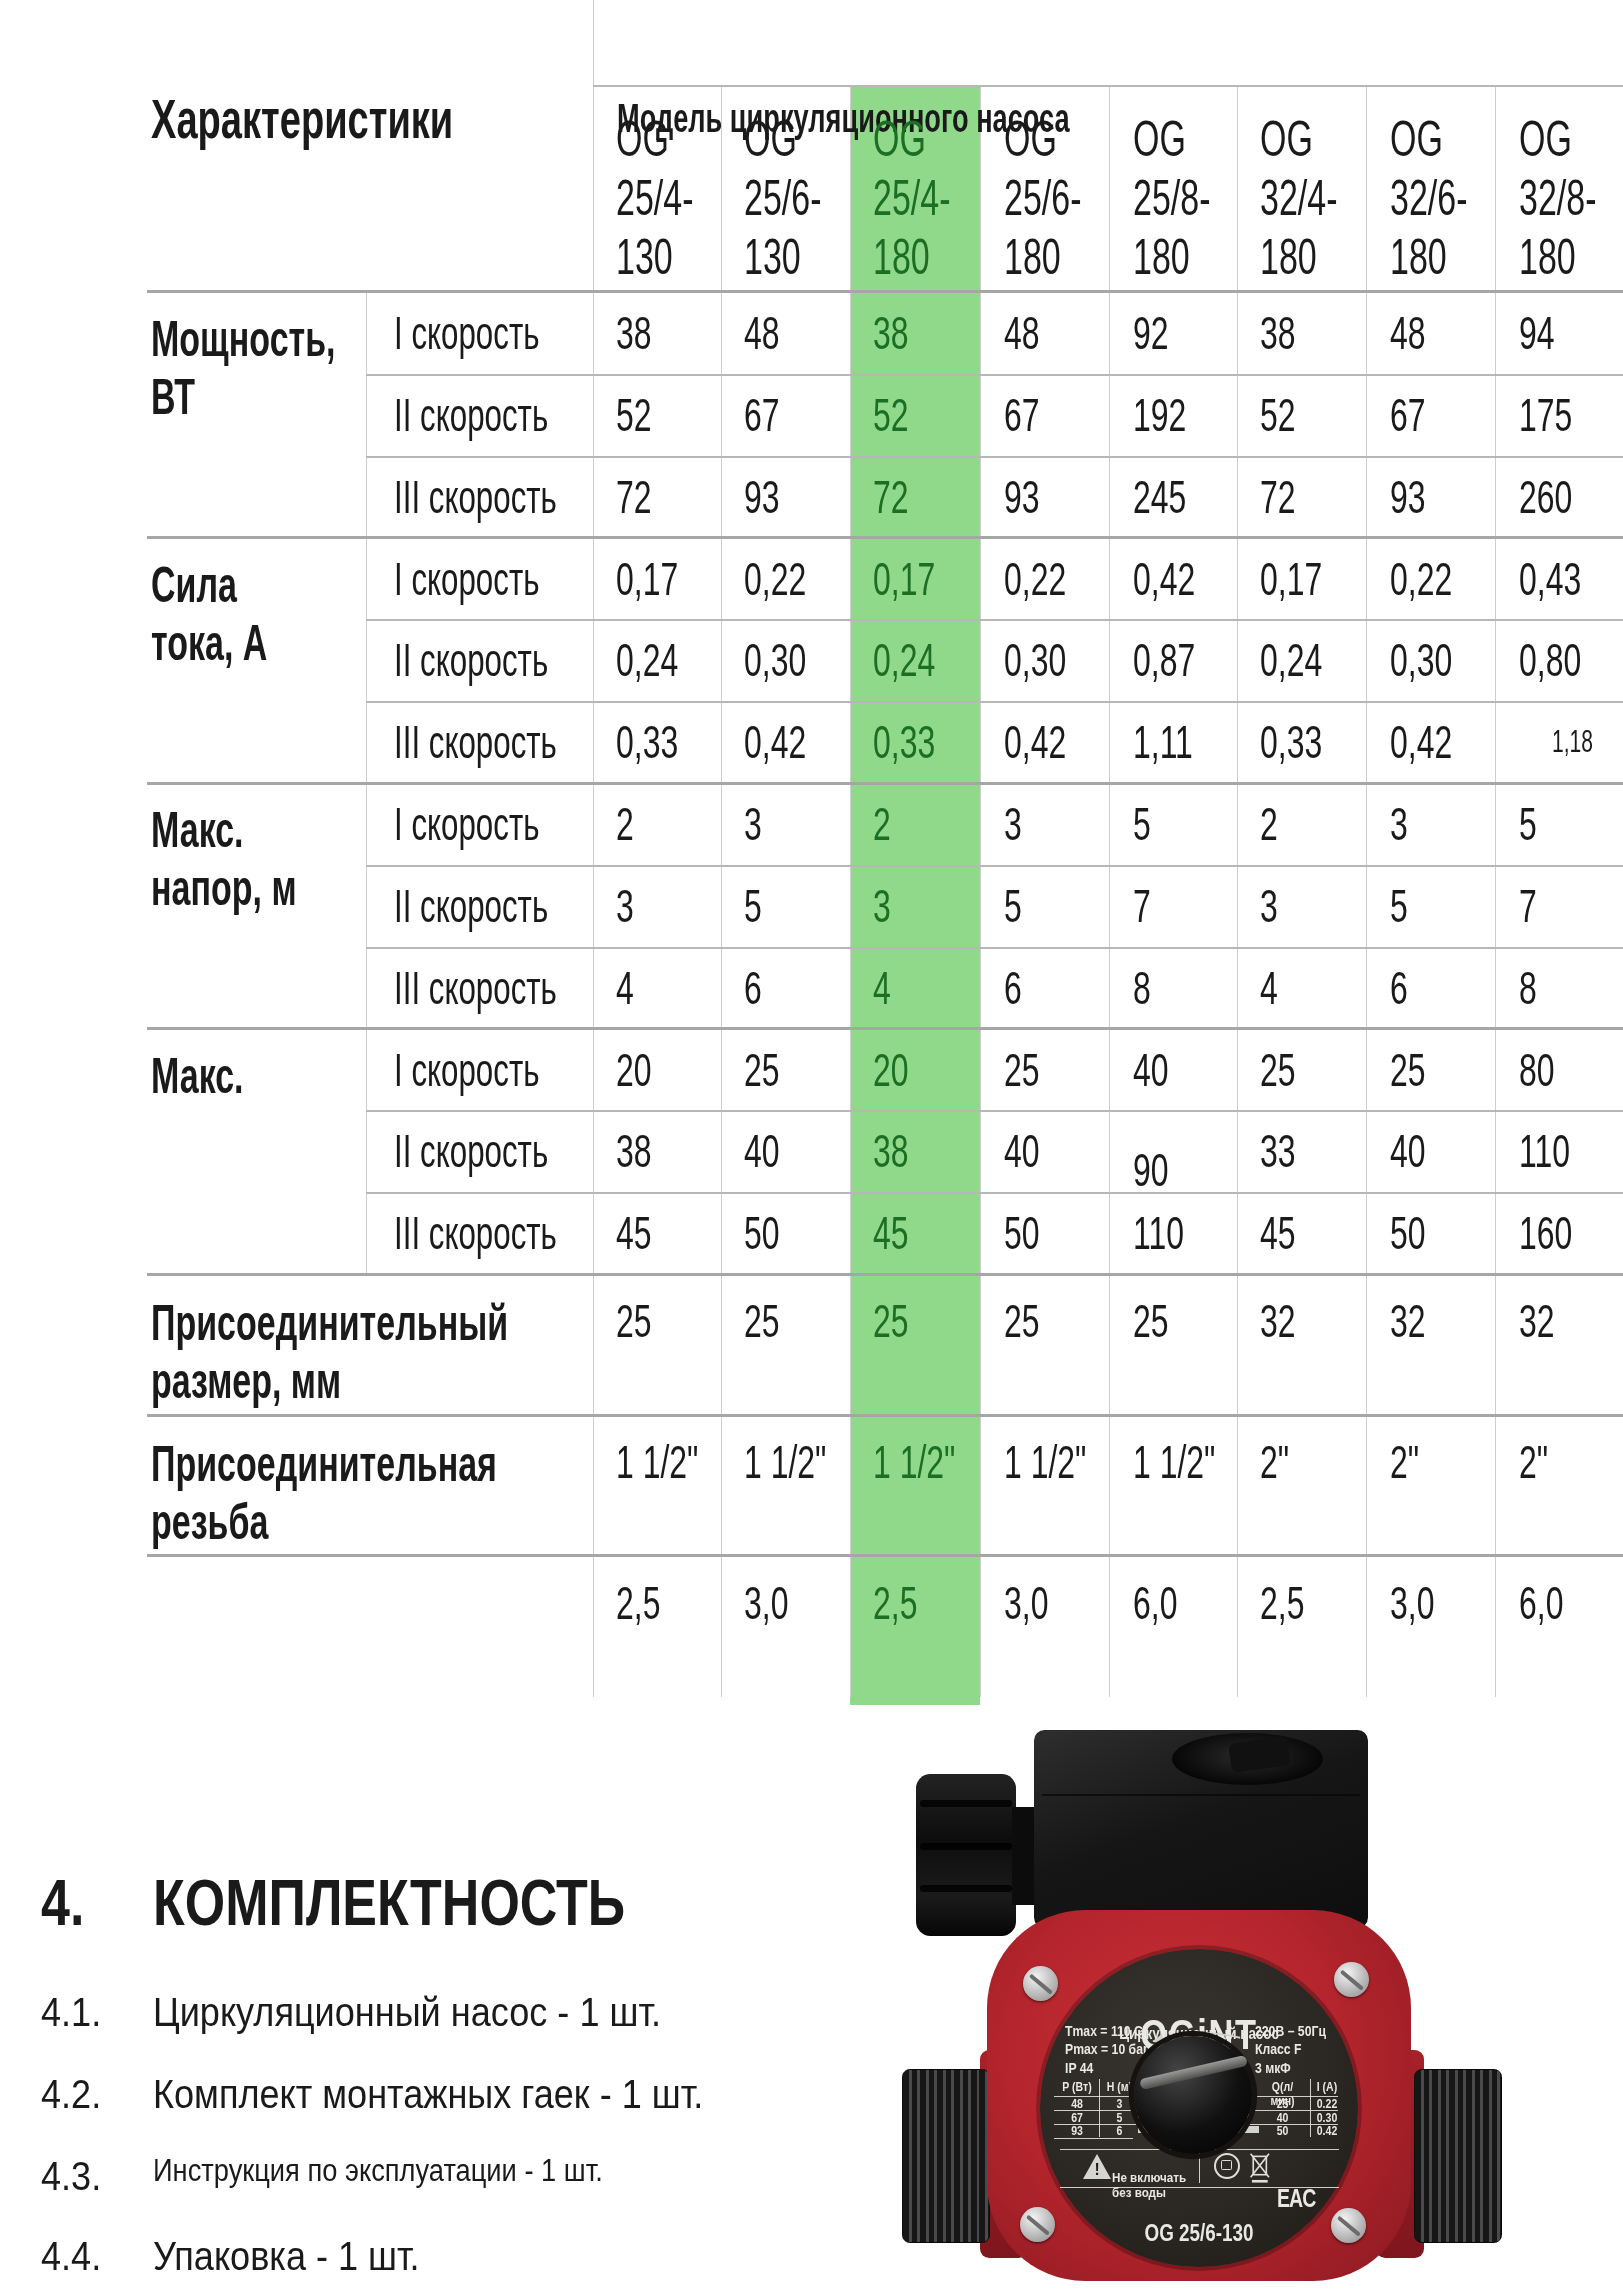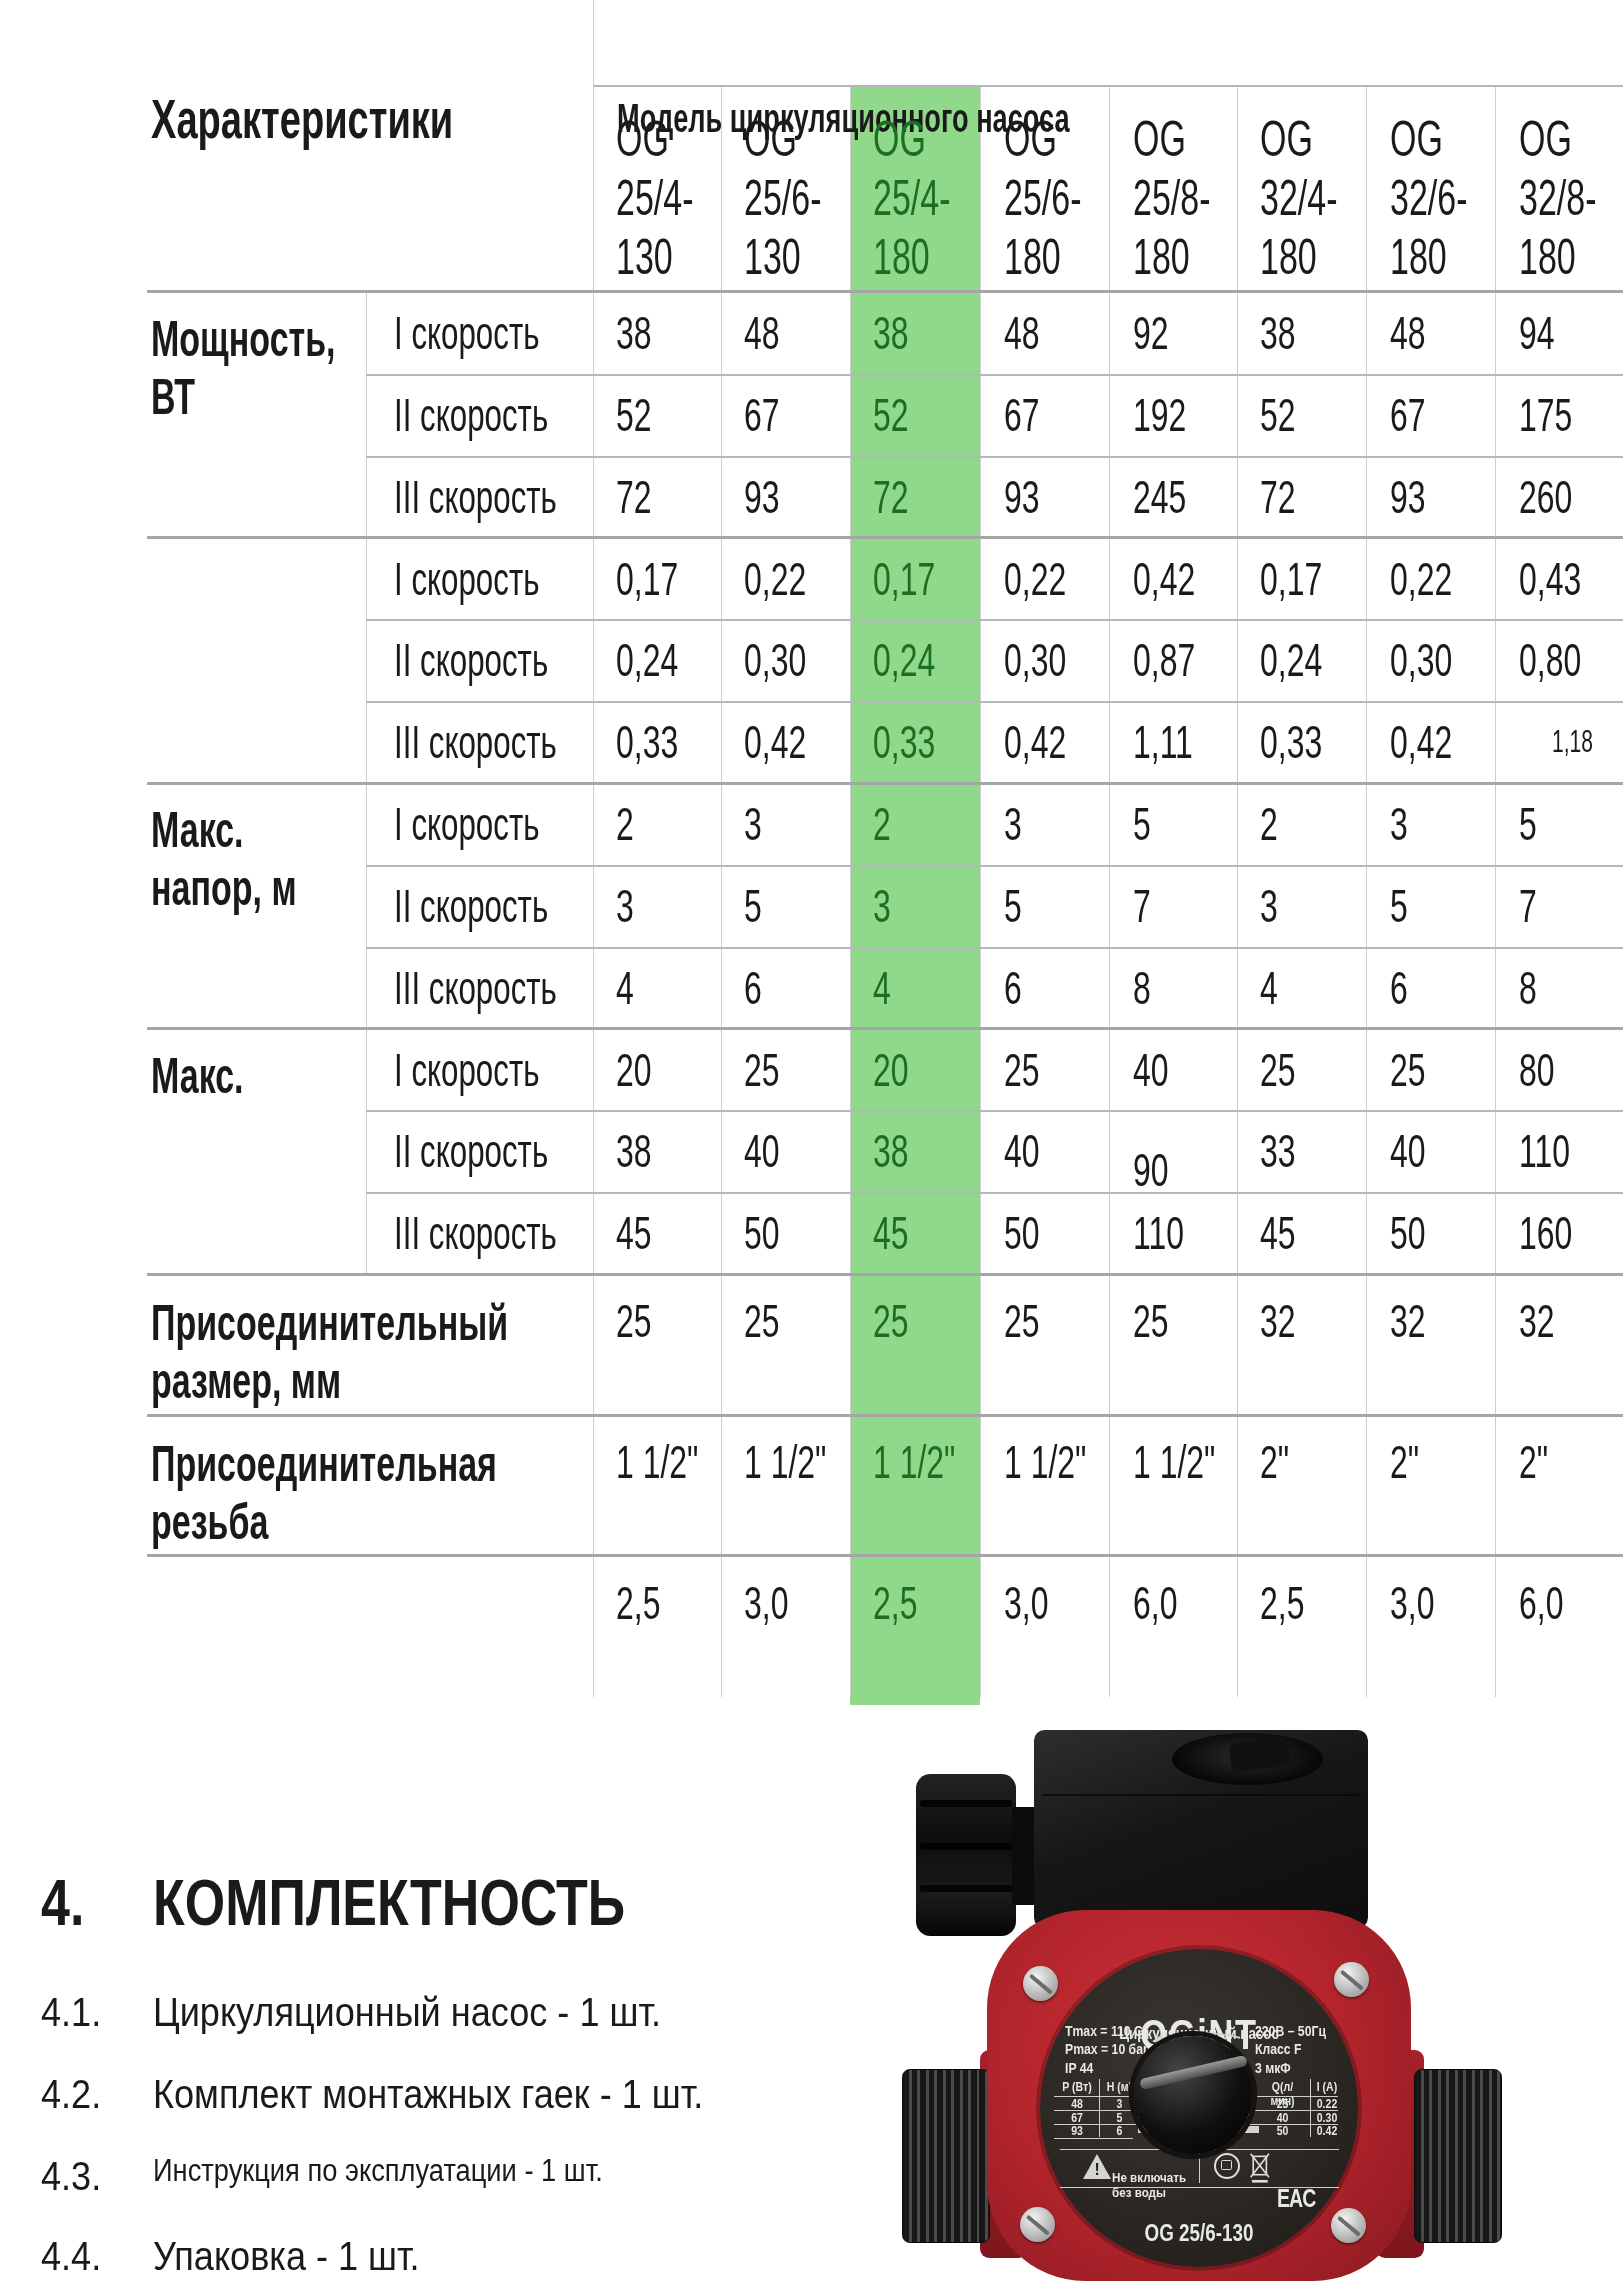--- a/index.html
+++ b/index.html
@@ -142,20 +142,22 @@
       <div class="t tx" style="left:1519px;top:374px;font-size:47px;line-height:82px;"><span class="cx">175</span></div>
       <div class="t tx" style="left:394px;top:456px;font-size:46px;line-height:82px;"><span class="cx">III скорость</span></div>
       <div class="t tx" style="left:616px;top:456px;font-size:47px;line-height:82px;"><span class="cx">72</span></div>
       <div class="t tx" style="left:744px;top:456px;font-size:47px;line-height:82px;"><span class="cx">93</span></div>
       <div class="t tx hl" style="left:873px;top:456px;font-size:47px;line-height:82px;"><span class="cx">72</span></div>
       <div class="t tx" style="left:1004px;top:456px;font-size:47px;line-height:82px;"><span class="cx">93</span></div>
       <div class="t tx" style="left:1133px;top:456px;font-size:47px;line-height:82px;"><span class="cx">245</span></div>
       <div class="t tx" style="left:1260px;top:456px;font-size:47px;line-height:82px;"><span class="cx">72</span></div>
       <div class="t tx" style="left:1390px;top:456px;font-size:47px;line-height:82px;"><span class="cx">93</span></div>
       <div class="t tx" style="left:1519px;top:456px;font-size:47px;line-height:82px;"><span class="cx">260</span></div>
+      <div class="t tx b" style="left:151px;top:556px;font-size:50px;line-height:58px;"><span class="cx">Сила
+тока, А</span></div>
       <div class="t tx" style="left:394px;top:538px;font-size:46px;line-height:82px;"><span class="cx">I скорость</span></div>
       <div class="t tx" style="left:616px;top:538px;font-size:47px;line-height:82px;"><span class="cx">0,17</span></div>
       <div class="t tx" style="left:744px;top:538px;font-size:47px;line-height:82px;"><span class="cx">0,22</span></div>
       <div class="t tx hl" style="left:873px;top:538px;font-size:47px;line-height:82px;"><span class="cx">0,17</span></div>
       <div class="t tx" style="left:1004px;top:538px;font-size:47px;line-height:82px;"><span class="cx">0,22</span></div>
       <div class="t tx" style="left:1133px;top:538px;font-size:47px;line-height:82px;"><span class="cx">0,42</span></div>
       <div class="t tx" style="left:1260px;top:538px;font-size:47px;line-height:82px;"><span class="cx">0,17</span></div>
       <div class="t tx" style="left:1390px;top:538px;font-size:47px;line-height:82px;"><span class="cx">0,22</span></div>
       <div class="t tx" style="left:1519px;top:538px;font-size:47px;line-height:82px;"><span class="cx">0,43</span></div>
       <div class="t tx" style="left:394px;top:619px;font-size:46px;line-height:82px;"><span class="cx">II скорость</span></div>

